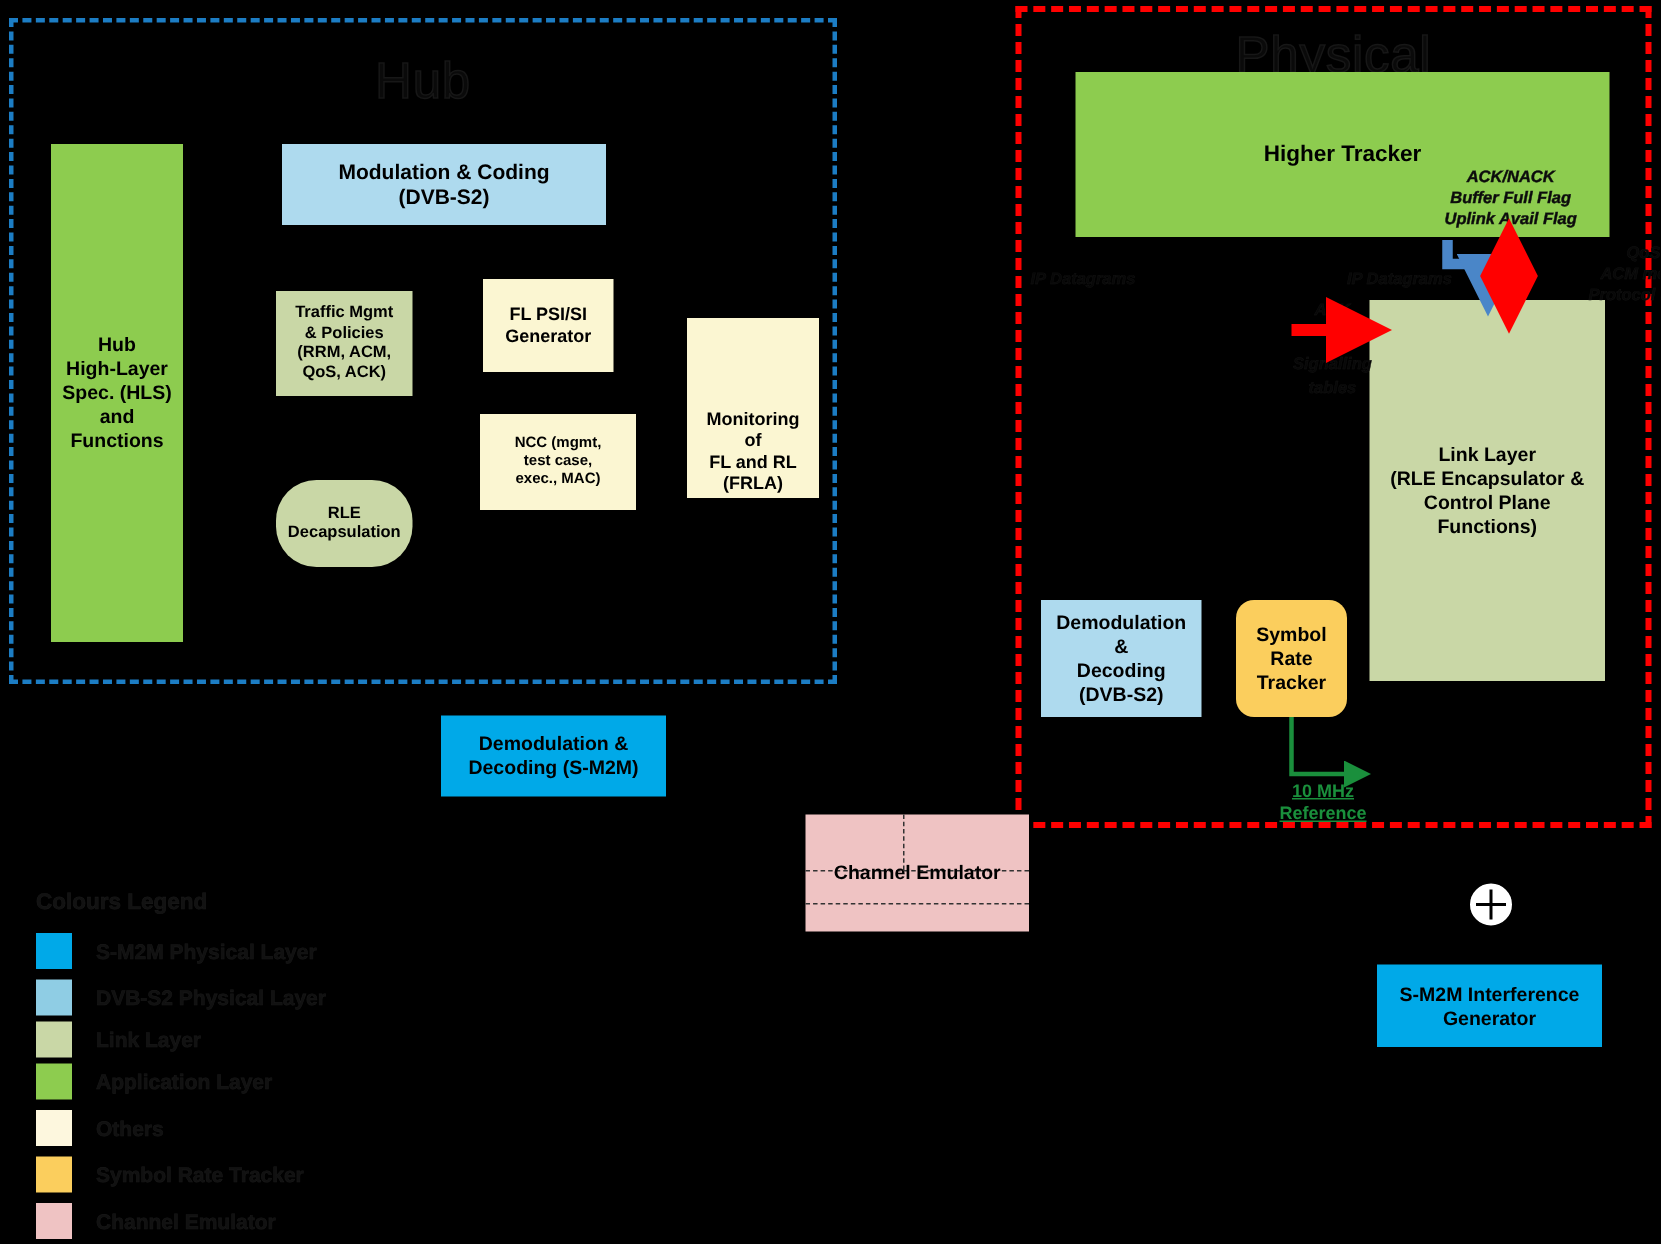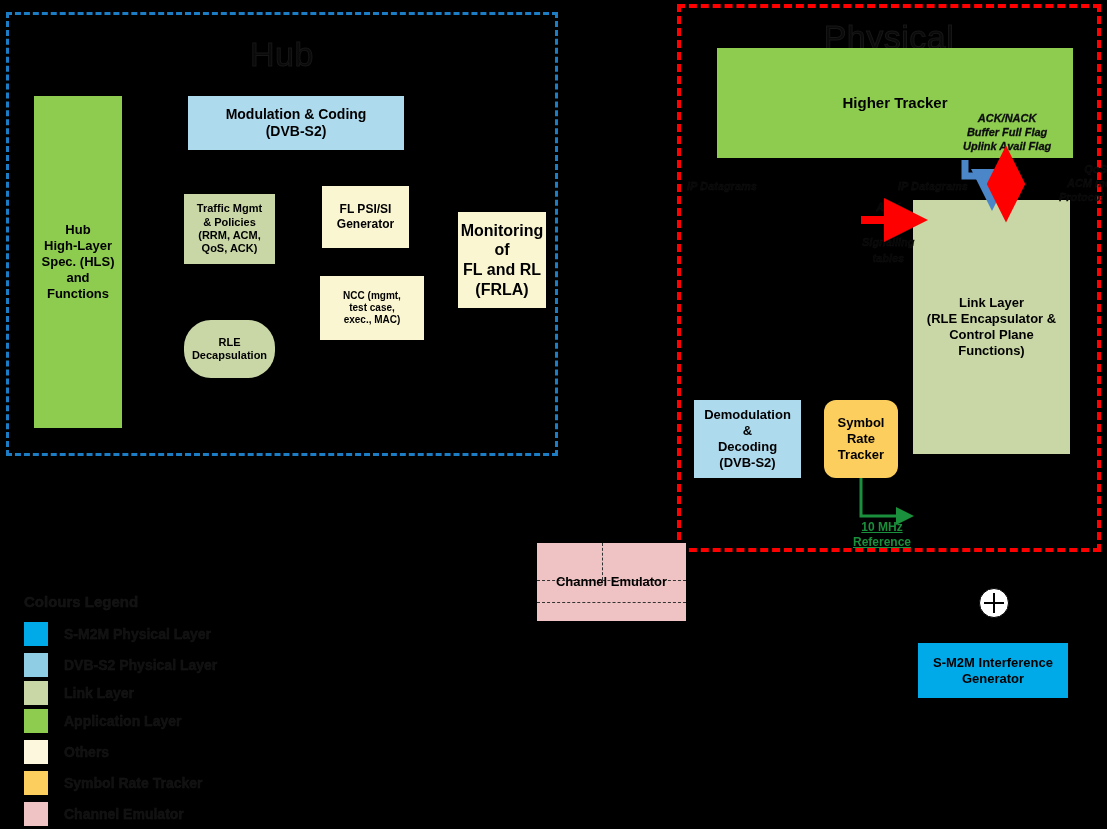--- a/index.html
+++ b/index.html
@@ -160,32 +160,35 @@
   </div>
 
   <div class="abs box c-link" style="left:184px; top:182px; width:91px; height:70px; font-size:11px;margin-top:12px;">
     <span>Traffic Mgmt<br>&amp; Policies<br>(RRM, ACM,<br>QoS, ACK)</span>
   </div>
 
   <div class="abs box c-others" style="left:322px; top:186px; width:87px; height:62px; font-size:12px;">
     <span>FL PSI/SI<br>Generator</span>
   </div>
 
-  <div class="abs box c-others" style="left:458px; top:212px; width:88px; height:96px; font-size:16px;">
+  <div class="abs box c-others" style="left:458px; top:212px; width:88px; height:120px; font-size:12px;align-items:flex-end;">
     <span>Monitoring<br>of<br>FL and RL<br>(FRLA)</span>
   </div>
 
   <div class="abs box c-others" style="left:320px; top:276px; width:104px; height:64px; font-size:10px;">
     <span>NCC (mgmt,<br>test case,<br>exec., MAC)</span>
   </div>
 
   <div class="abs box c-link" style="left:184px; top:320px; width:91px; height:58px; font-size:11px;border-radius:27px;">
     <span>RLE<br>Decapsulation</span>
   </div>
 
+  <div class="abs box c-sm2m" style="left:294px; top:477px; width:150px; height:54px; font-size:13px;">
+    <span>Demodulation &amp;<br>Decoding (S-M2M)</span>
+  </div>
 
   <div class="abs container-term" style="left:677px; top:4px; width:424px; height:548px;">
     <div class="container-title" style="top:10px;">Physical</div>
   </div>
 
   <div class="abs box c-app" style="left:717px; top:48px; width:356px; height:110px; font-size:15px;">
     <span>Higher Tracker</span>
   </div>
 
   <div class="abs box c-link" style="left:913px; top:200px; width:157px; height:254px; font-size:13px;">

